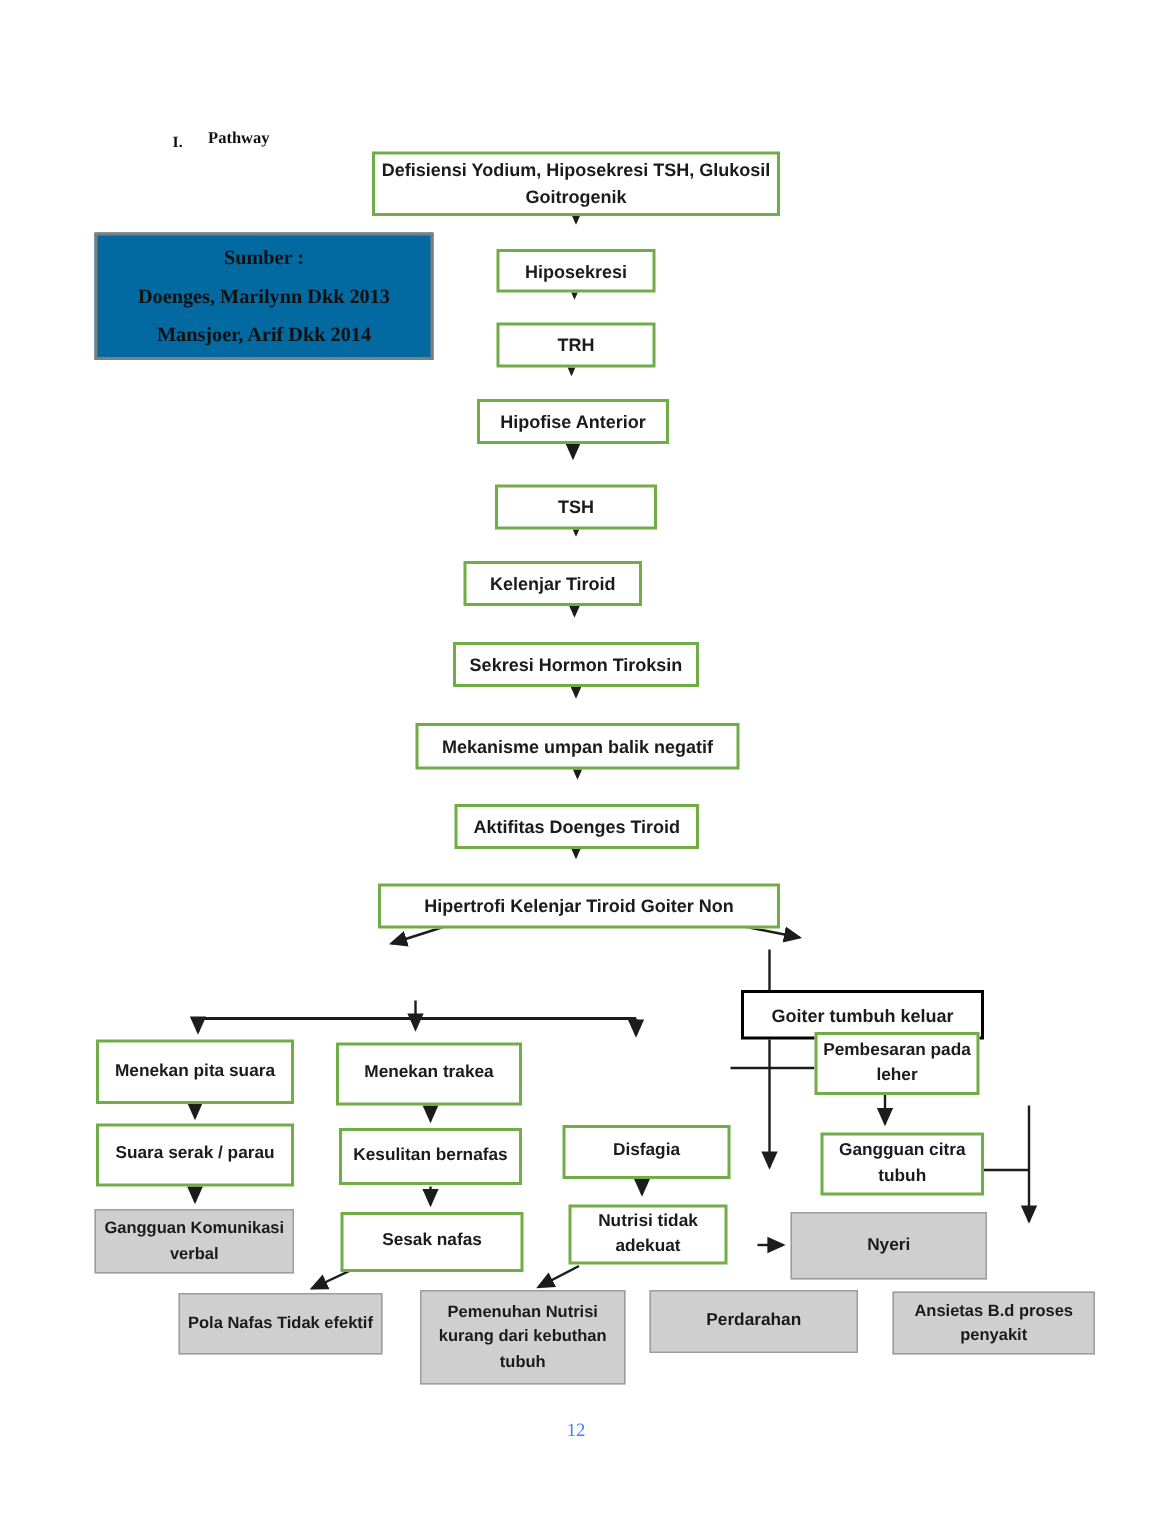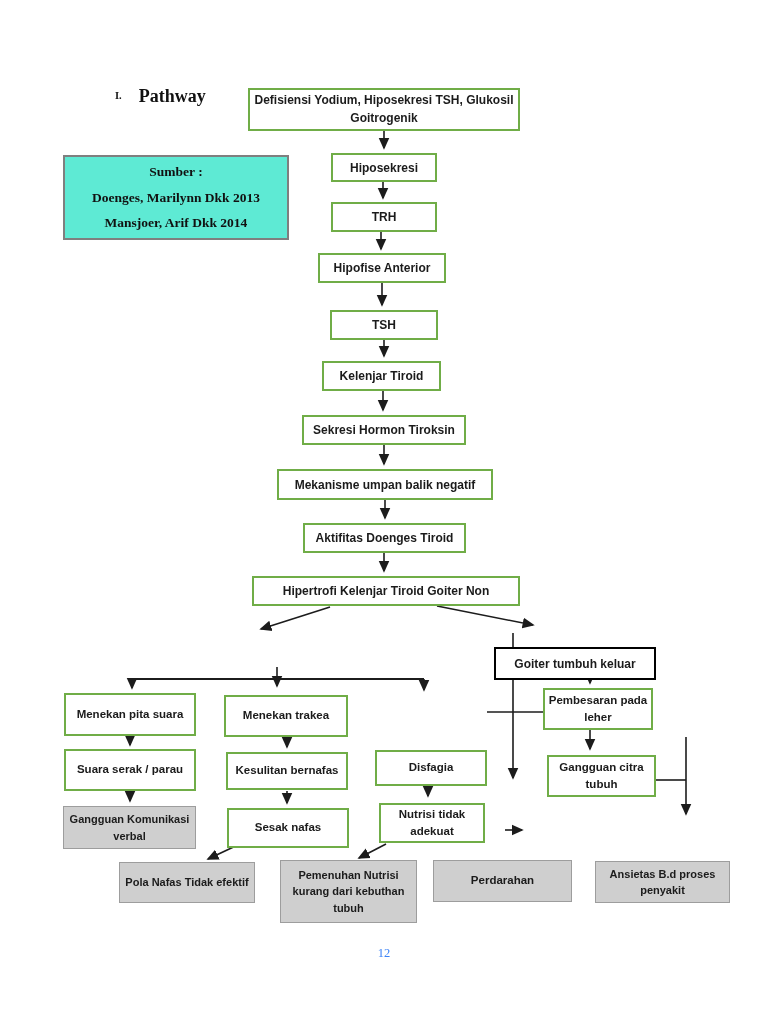--- a/index.html
+++ b/index.html
@@ -19,56 +19,56 @@
     font-size:11.5px;
     line-height:1.5;
     color:#1b1b1b;
     background:#ffffff;
     padding:1px 2px;
     box-sizing:border-box;
   }
   .green{border:2px solid #70ad47;}
   .blackbox{border:2px solid #000000;}
   .graybox{border:1.5px solid #9d9d9d;background:#cfcfcf;}
-  .fs12{font-size:12px;}
+  .fs12{font-size:12px;margin-top:13px;}
   .fs11{font-size:11px;}
   .lh-tight{line-height:1.42;}
 
   .heading{
     position:absolute;left:115px;top:86px;
     display:flex;align-items:flex-start;gap:17px;
     font-family:"Liberation Serif", serif;color:#111;
   }
   .heading .numeral{font-size:10.5px;font-weight:bold;padding-top:4px;}
-  .heading .word{font-size:18px;font-weight:bold;}
+  .heading .word{font-size:11px;font-weight:bold;}
 
   .sumber{
     position:absolute;left:63px;top:155px;width:226px;height:85px;
-    border:2px solid #7f7f7f;background:#5eead4;
+    border:2px solid #7f7f7f;background:#0369a1;
     display:flex;flex-direction:column;justify-content:space-between;
     align-items:center;text-align:center;
     padding:7px 2px;box-sizing:border-box;
     font-family:"Liberation Serif", serif;font-weight:bold;
     font-size:13.5px;color:#111;
   }
 
   .pagenum{
     position:absolute;left:0;top:946px;width:768px;
     text-align:center;
     font-family:"Liberation Serif", serif;
     font-size:12.5px;color:#3b82f6;
   }
 
   
   .n-defisiensi{left:248px;top:88px;width:272px;height:43px;}
   .n-hypothalamus{left:331px;top:153px;width:106px;height:29px;}
   .n-trh{left:331px;top:202px;width:106px;height:30px;}
   .n-hipofise{left:318px;top:253px;width:128px;height:30px;}
   .n-tsh{left:330px;top:310px;width:108px;height:30px;}
-  .n-kelenjar{left:322px;top:361px;width:119px;height:30px;}
+  .n-kelenjar{left:309px;top:361px;width:119px;height:30px;}
   .n-sekresi{left:302px;top:415px;width:164px;height:30px;}
   .n-mekanisme{left:277px;top:469px;width:216px;height:31px;}
   .n-aktifitas{left:303px;top:523px;width:163px;height:30px;}
   .n-hipertrofi{left:252px;top:576px;width:268px;height:30px;}
   .n-kedalam{left:157px;top:634px;width:205px;height:33px;}
   .n-keluar{left:494px;top:647px;width:162px;height:33px;}
   .n-pita{left:64px;top:693px;width:132px;height:43px;}
   .n-trakea{left:224px;top:695px;width:124px;height:42px;text-align:right;}
   .n-usofagus{left:376px;top:694px;width:111px;height:41px;}
   .n-pembesaran{left:543px;top:688px;width:110px;height:42px;}
@@ -154,20 +154,21 @@
   <div class="node green n-pita">Menekan pita suara</div>
   <div class="node green n-trakea">Menekan trakea</div>
   <div class="node green n-pembesaran">Pembesaran pada leher</div>
   <div class="node green n-serak">Suara serak / parau</div>
   <div class="node green n-kesulitan">Kesulitan bernafas</div>
   <div class="node green n-disfagia">Disfagia</div>
   <div class="node green n-citra">Gangguan citra tubuh</div>
   <div class="node graybox fs11 n-gkv">Gangguan Komunikasi verbal</div>
   <div class="node green n-sesak">Sesak nafas</div>
   <div class="node green n-nutrisi">Nutrisi tidak adekuat</div>
+  <div class="node graybox n-nyeri">Nyeri</div>
   <div class="node graybox fs11 n-pola">Pola Nafas Tidak efektif</div>
   <div class="node graybox fs11 n-pemenuhan">Pemenuhan Nutrisi kurang dari kebuthan tubuh</div>
   <div class="node graybox n-perdarahan">Perdarahan</div>
   <div class="node graybox fs11 n-ansietas">Ansietas B.d proses penyakit</div>
 
   <div class="pagenum">12</div>
 
 </div>
 
 </body></html>

